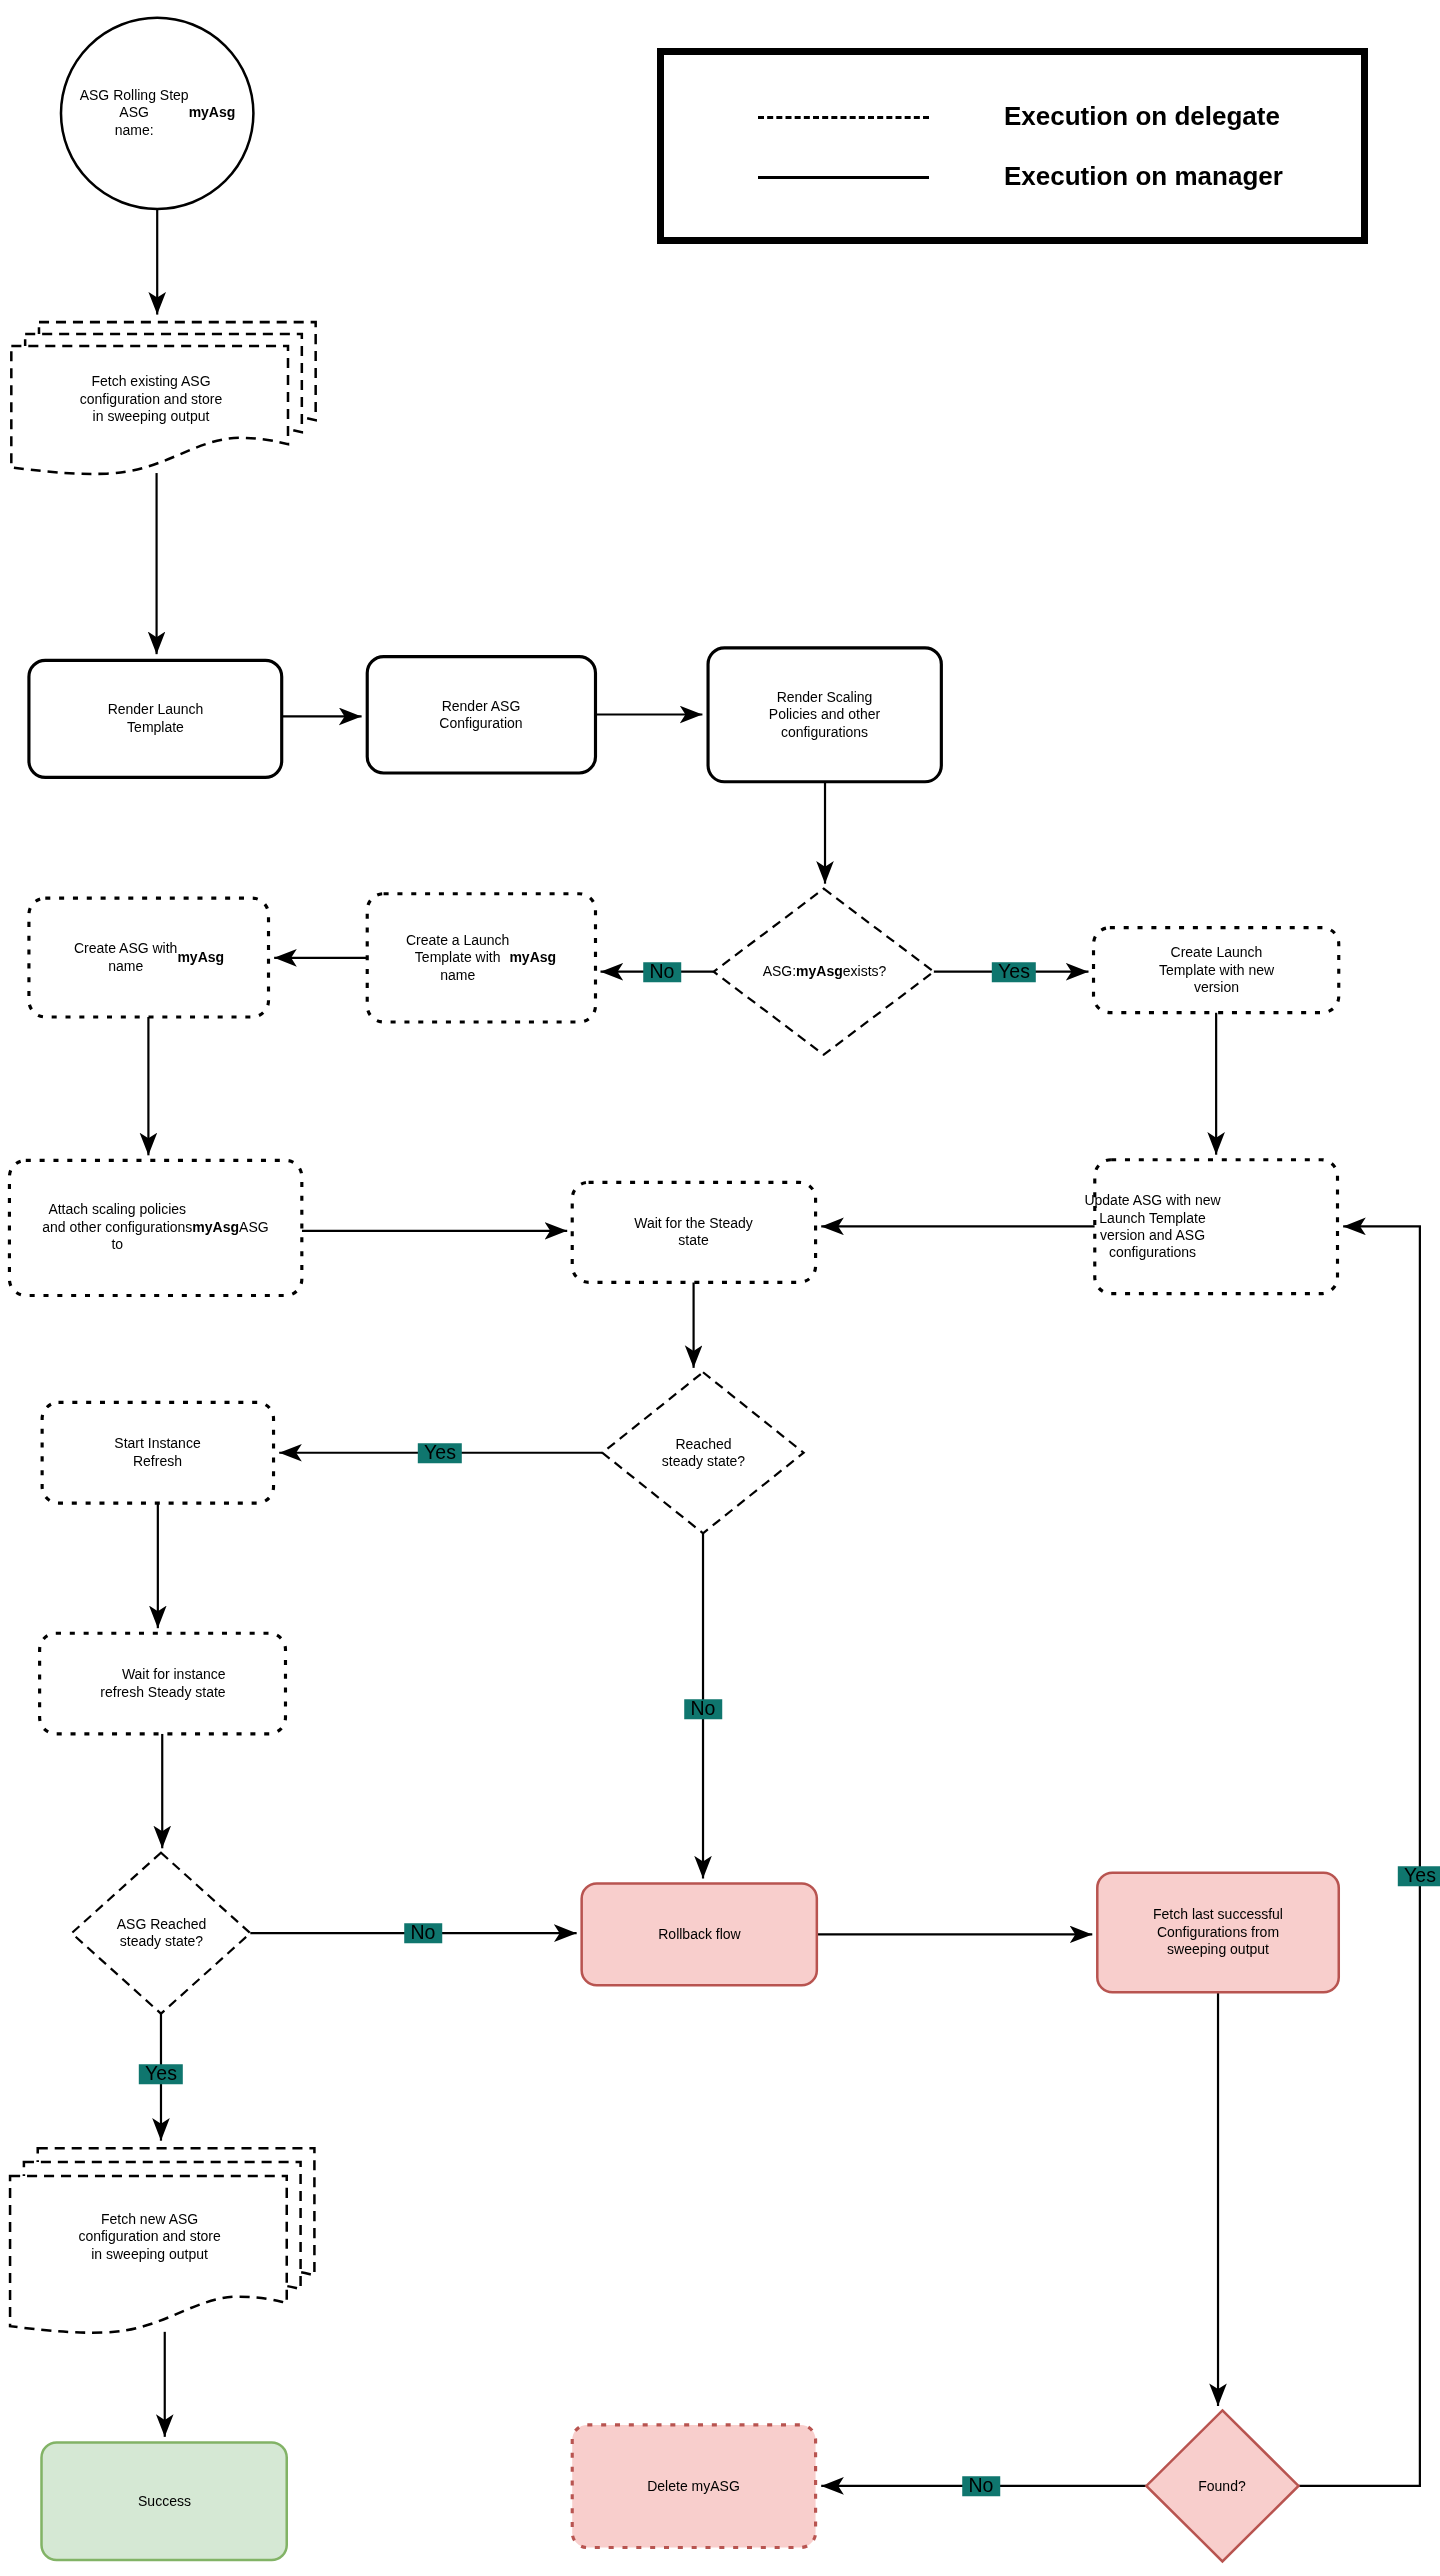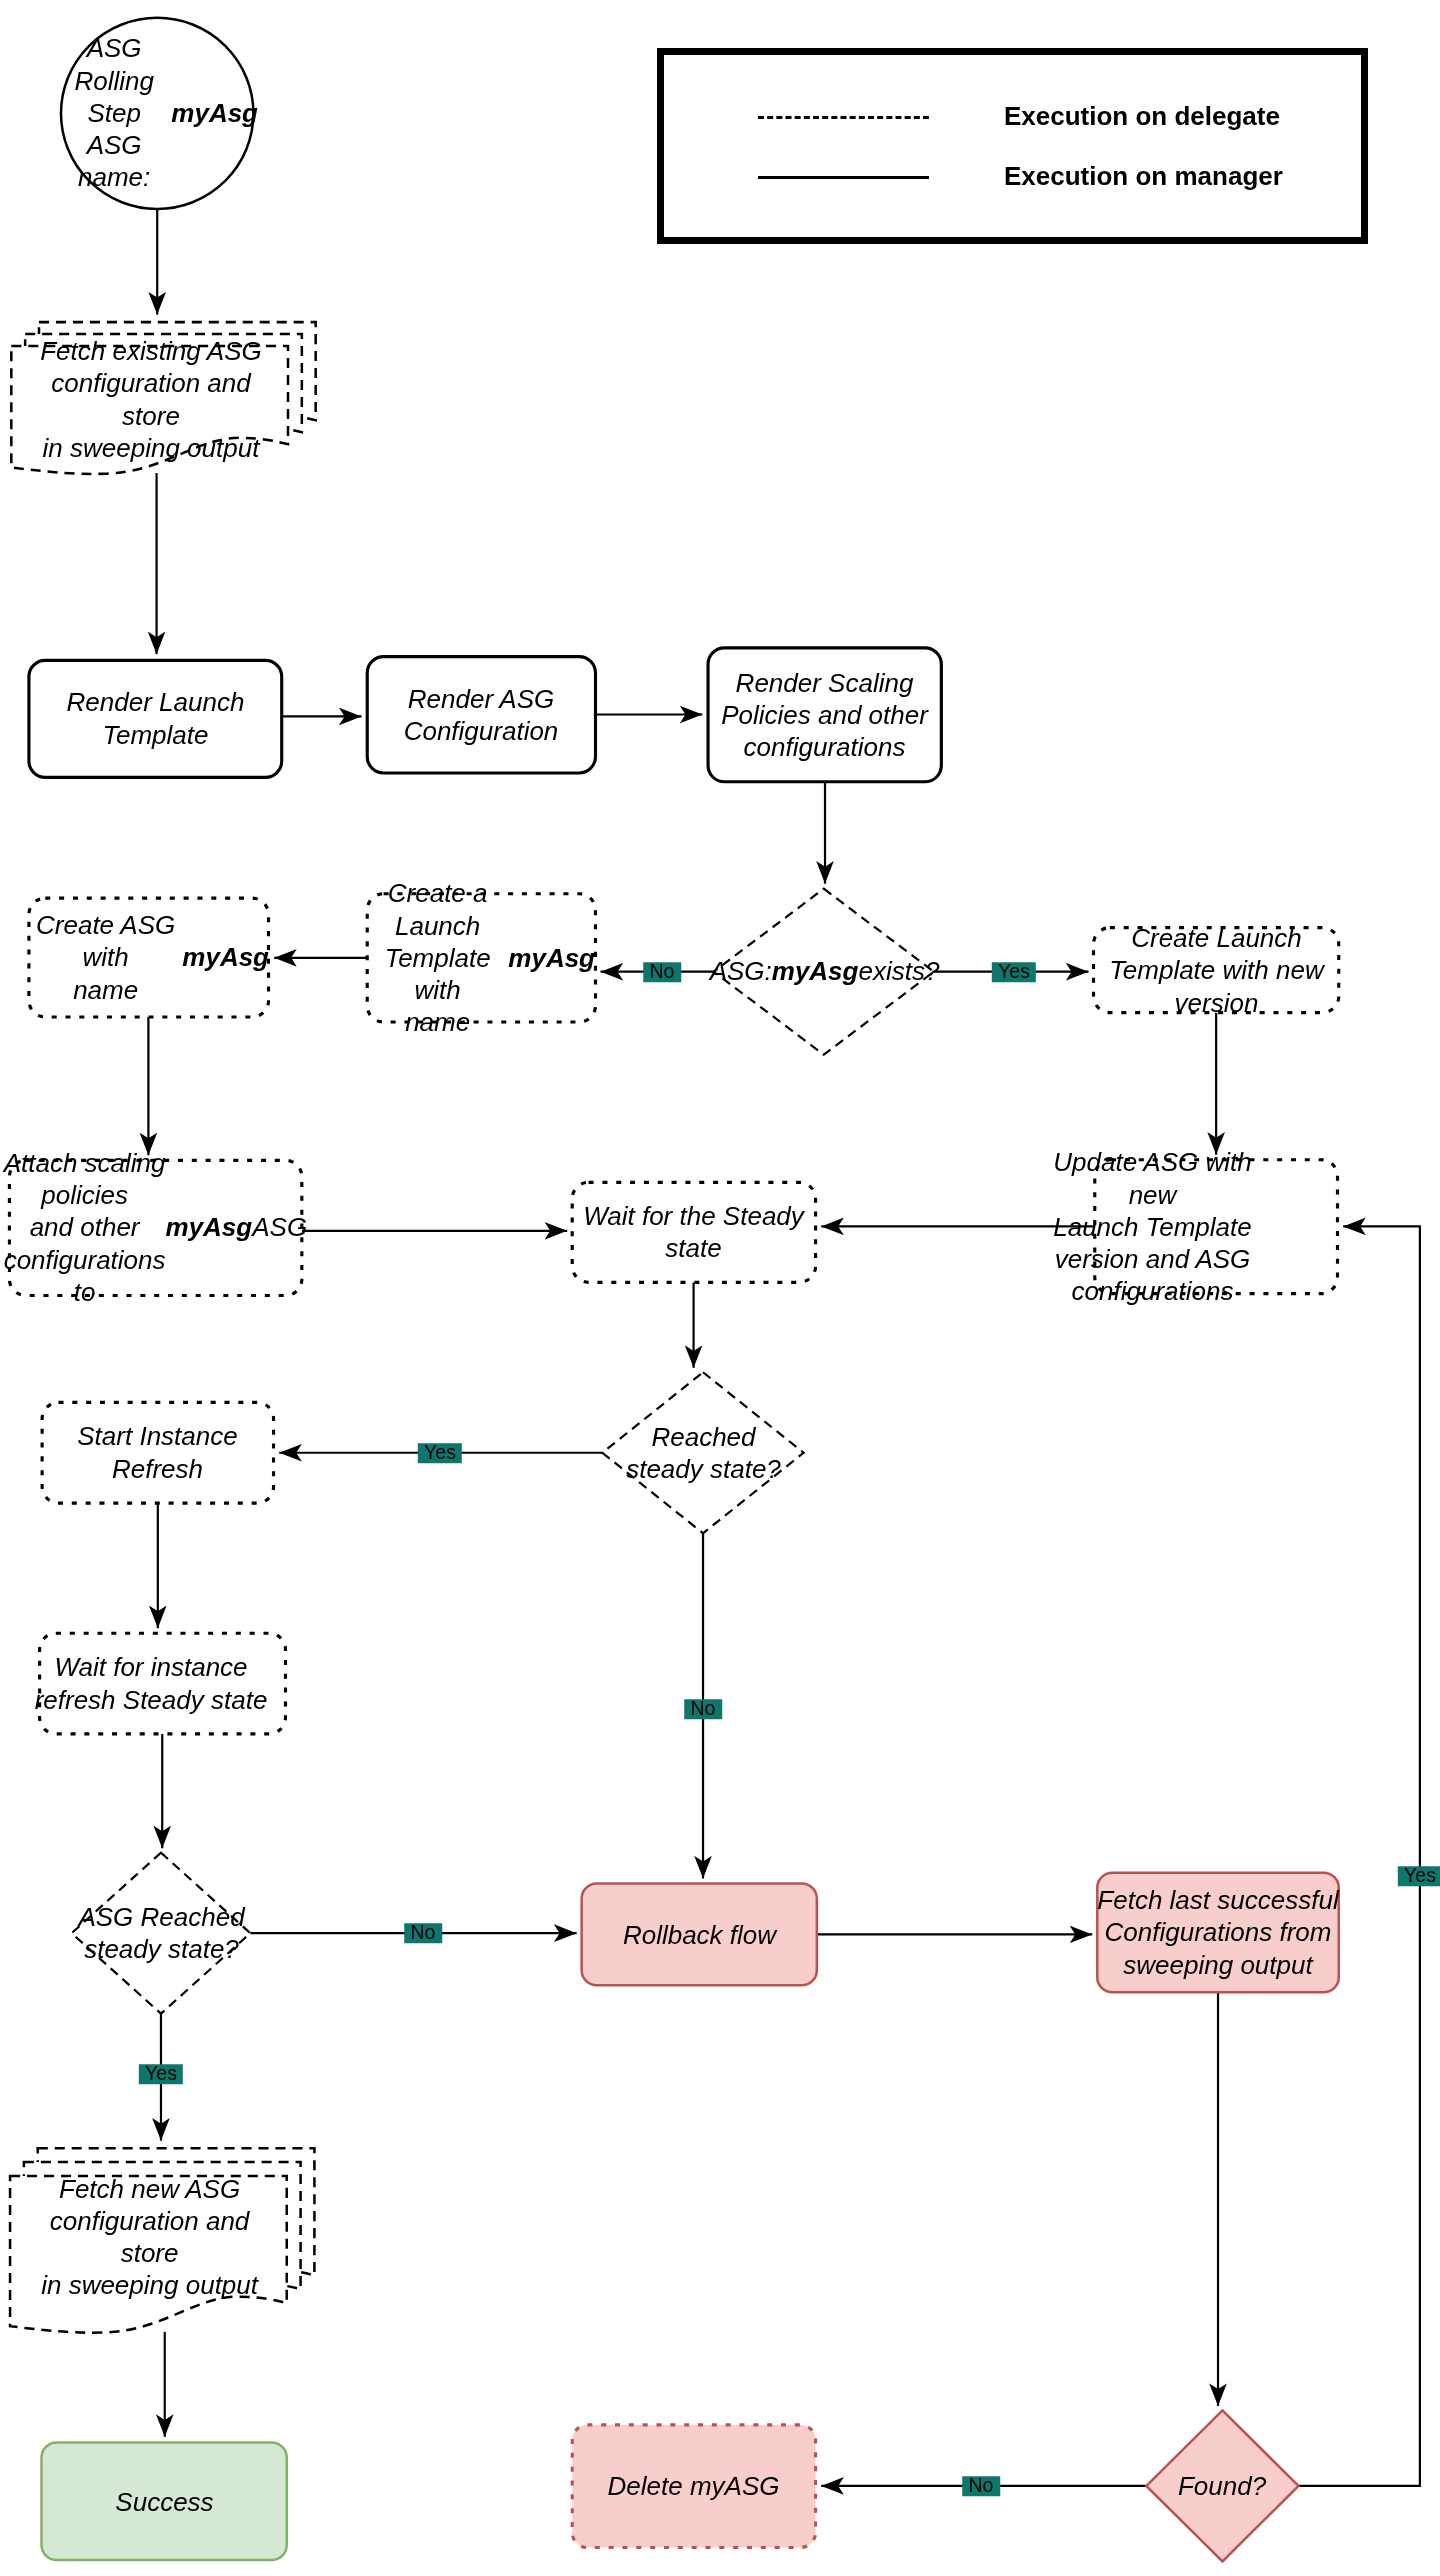--- a/index.html
+++ b/index.html
@@ -10,21 +10,21 @@
   .solid-node{fill:#ffffff;stroke:#000000;stroke-width:5;}
   .dashed-node{fill:#ffffff;stroke:#000000;stroke-width:5;stroke-dasharray:8 14;}
   .dashed-diamond{fill:#ffffff;stroke:#000000;stroke-width:3.5;stroke-dasharray:15 10;}
   .doc-shape{fill:#ffffff;stroke:#000000;stroke-width:4;stroke-dasharray:16 11;}
   .pink-solid{fill:#F8CECC;stroke:#B85450;stroke-width:4;}
   .pink-dashed{fill:#F8CECC;stroke:#B85450;stroke-width:5;stroke-dasharray:8 14;}
   .green-solid{fill:#D5E8D4;stroke:#82B366;stroke-width:4;}
   .edge{fill:none;stroke:#000000;stroke-width:3.5;}
   
   .nlabel{position:absolute;display:flex;align-items:center;justify-content:center;
-          text-align:center;font-size:26px;line-height:1.24;font-style:italic;}
+          text-align:center;font-size:14px;line-height:1.24;}
   .elabel{position:absolute;transform:translate(-50%,-50%);background:#0f766e;
           padding:0 6.3px;font-size:19.5px;line-height:1;}
   
   #legend{position:absolute;left:657px;top:48px;width:711px;height:196px;
           border:7px solid #000;box-sizing:border-box;}
   .lg-row{position:absolute;left:0;width:100%;height:0;}
   .lg-sample{position:absolute;left:94px;width:171px;}
   .lg-dashed{border-top:3.1px dashed #000;}
   .lg-solid{border-top:3.8px solid #000;}
   .lg-label{position:absolute;left:340px;transform:translateY(-50%);
@@ -116,21 +116,21 @@
   <div class="nlabel" style="left:708px;top:648px;width:233px;height:134px;">Render Scaling<br>Policies and other<br>configurations</div>
   <div class="nlabel" style="left:730px;top:923px;width:189px;height:97px;">ASG:<br><b>myAsg</b> exists?</div>
   <div class="nlabel" style="left:367px;top:894px;width:228px;height:128px;">Create a Launch<br>Template with<br>name <b>myAsg</b></div>
   <div class="nlabel" style="left:29px;top:898px;width:240px;height:119px;">Create ASG with<br>name <b>myAsg</b></div>
   <div class="nlabel" style="left:1094px;top:928px;width:245px;height:85px;">Create Launch<br>Template with new<br>version</div>
   <div class="nlabel" style="left:9.4px;top:1160px;width:292px;height:135px;">Attach scaling policies<br>and other configurations<br>to <b>myAsg</b> ASG</div>
   <div class="nlabel" style="left:572px;top:1182px;width:243px;height:100px;">Wait for the Steady<br>state</div>
   <div class="nlabel" style="left:1031px;top:1160px;width:243px;height:134px;">Update ASG with new<br>Launch Template<br>version and ASG<br>configurations</div>
   <div class="nlabel" style="left:609px;top:1412px;width:189px;height:82px;">Reached<br>steady state?</div>
   <div class="nlabel" style="left:42px;top:1402px;width:231px;height:101px;">Start Instance<br>Refresh</div>
-  <div class="nlabel" style="left:28px;top:1633px;width:246px;height:101px;">Wait for instance<br>refresh Steady state</div>
+  <div class="nlabel" style="left:40px;top:1633px;width:246px;height:101px;text-align:right;">Wait for instance<br>refresh Steady state</div>
   <div class="nlabel" style="left:67px;top:1892px;width:189px;height:82px;">ASG Reached<br>steady state?</div>
   <div class="nlabel" style="left:582px;top:1884px;width:235px;height:102px;">Rollback flow</div>
   <div class="nlabel" style="left:1097px;top:1873px;width:242px;height:119px;">Fetch last successful<br>Configurations from<br>sweeping output</div>
   <div class="nlabel" style="left:17.6px;top:2185px;width:264px;height:104px;">Fetch new ASG<br>configuration and store<br>in sweeping output</div>
   <div class="nlabel" style="left:42px;top:2443px;width:245px;height:118px;">Success</div>
   <div class="nlabel" style="left:572px;top:2425px;width:243px;height:123px;">Delete myASG</div>
   <div class="nlabel" style="left:1153px;top:2447px;width:138px;height:79px;">Found?</div>
 
   <div class="elabel" style="left:662px;top:972px;">No</div>
   <div class="elabel" style="left:1014px;top:972px;">Yes</div>

